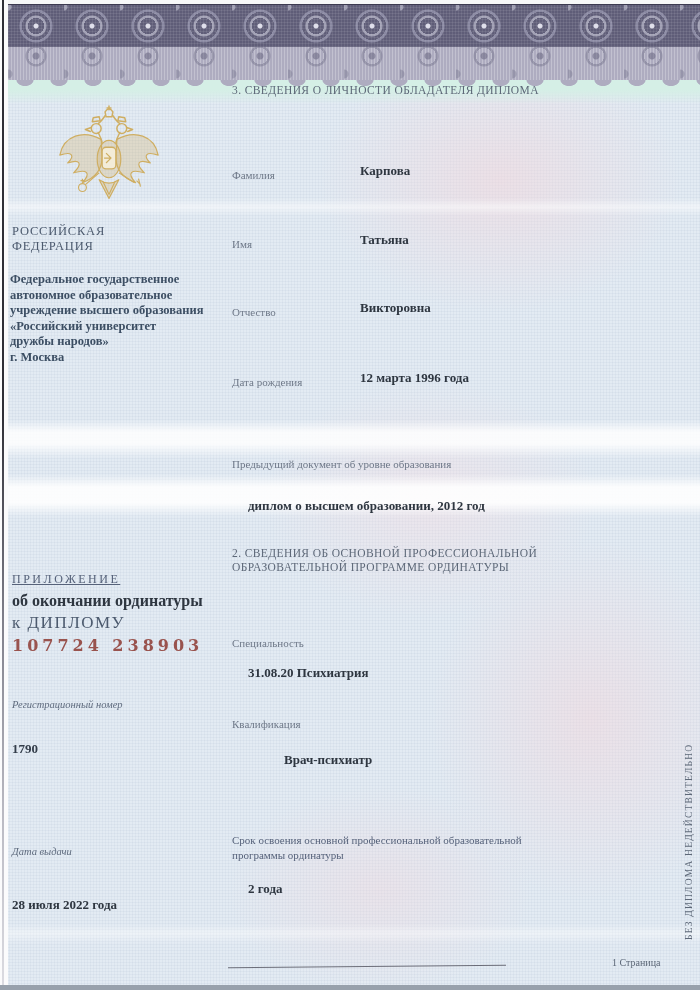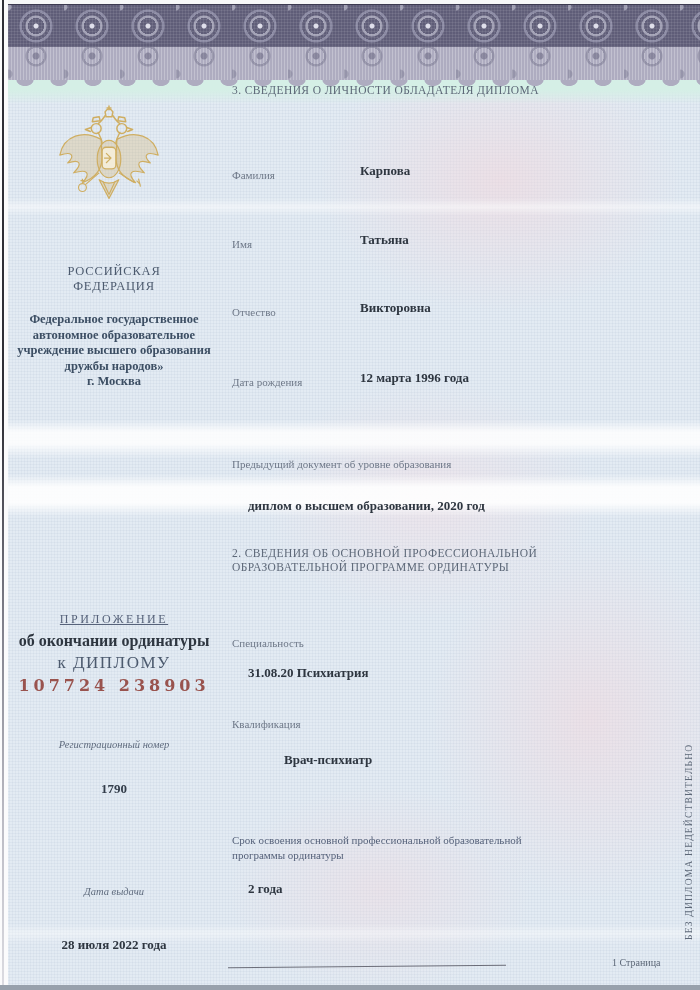--- a/index.html
+++ b/index.html
@@ -75,21 +75,21 @@
 
   .txt{position:absolute;z-index:5;}
   .heading{font-size:11.5px;color:var(--text-heading,#5d6878);letter-spacing:.4px;}
   .label{font-size:11px;color:var(--text-label,#6e7888);}
   .value{font-weight:bold;font-size:13px;color:var(--text-dark,#2e3640);}
 
   .field{position:absolute;left:232px;width:430px;z-index:5;}
   .field .f-label{font-size:11px;color:var(--text-label,#6e7888);}
   .field .f-value{position:absolute;left:128px;top:-2px;font-weight:bold;font-size:13px;color:var(--text-dark,#2e3640);}
 
-  .center{text-align:center;margin-top:40px;}
+  .center{text-align:left;}
   .leftcol{left:12px;width:204px;}
   .emblem{position:absolute;left:50px;top:102px;width:118px;height:118px;z-index:5;}
   .country{top:224px;font-size:12.5px;color:#4c5a6e;letter-spacing:.8px;line-height:15px;}
   .inst{left:10px;width:208px;top:272px;font-weight:bold;font-size:12.5px;color:#3c4e63;line-height:15.5px;}
   .app-t1{top:572px;font-size:12px;letter-spacing:2.5px;color:#56627a;text-decoration:underline;}
   .app-t2{top:613px;font-size:17px;letter-spacing:1.5px;color:#4c5a6e;}
   .app-sub{top:592px;font-weight:bold;font-size:16px;color:var(--text-dark,#2e3640);}
   .serial{top:636px;font-size:16px;font-weight:bold;letter-spacing:4px;color:var(--serial-red,#99534e);font-family:"DejaVu Serif",serif;}
   .italic-label{font-style:italic;font-size:10.5px;color:#5f6b7e;}
   .reg-label{top:699px;}
@@ -169,20 +169,21 @@
 
   <div class="txt leftcol center country">
     <div>РОССИЙСКАЯ</div>
     <div>ФЕДЕРАЦИЯ</div>
   </div>
 
   <div class="txt leftcol center inst">
     <div>Федеральное государственное</div>
     <div>автономное образовательное</div>
     <div>учреждение высшего образования</div>
+    <div>«Российский университет</div>
     <div>дружбы народов»</div>
     <div>г. Москва</div>
   </div>
 
   <div class="txt leftcol center app-t1">ПРИЛОЖЕНИЕ</div>
   <div class="txt leftcol center app-t2">к ДИПЛОМУ</div>
   <div class="txt leftcol center app-sub">об окончании ординатуры</div>
   <div class="txt leftcol center serial">107724 238903</div>
   <div class="txt leftcol center italic-label reg-label">Регистрационный номер</div>
   <div class="txt leftcol center reg-value">1790</div>
@@ -202,21 +203,21 @@
   <div class="field" style="top:302px">
     <span class="f-label">Отчество</span>
     <span class="f-value">Викторовна</span>
   </div>
   <div class="field" style="top:372px">
     <span class="f-label">Дата рождения</span>
     <span class="f-value">12 марта 1996 года</span>
   </div>
 
   <div class="txt label prev-label">Предыдущий документ об уровне образования</div>
-  <div class="txt value prev-value">диплом о высшем образовании, 2020 год</div>
+  <div class="txt value prev-value">диплом о высшем образовании, 2012 год</div>
 
   <div class="txt heading s2-title">
     <div>2. СВЕДЕНИЯ ОБ ОСНОВНОЙ ПРОФЕССИОНАЛЬНОЙ</div>
     <div>ОБРАЗОВАТЕЛЬНОЙ ПРОГРАММЕ ОРДИНАТУРЫ</div>
   </div>
 
   <div class="txt label spec-label">Специальность</div>
   <div class="txt value spec-value">31.08.20 Психиатрия</div>
   <div class="txt label qual-label">Квалификация</div>
   <div class="txt value qual-value">Врач-психиатр</div>

